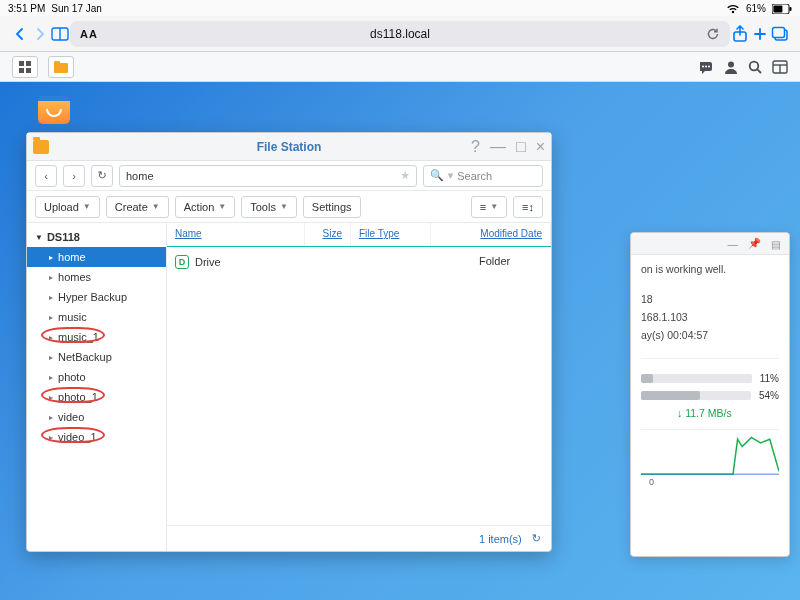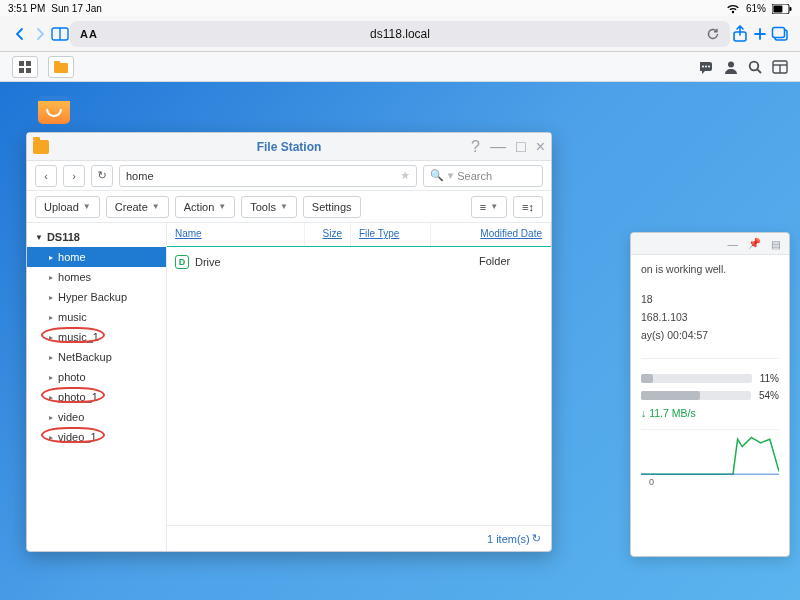--- a/index.html
+++ b/index.html
@@ -56,30 +56,30 @@
   .tree-item.active .tri{color:#fff;}
   .annot { position:absolute; border:2px solid #e0413a; border-radius:50%/60%; width:64px; height:16px; left:14px; top:0px; pointer-events:none;}
 
   .listing { flex:1; display:flex; flex-direction:column; }
   .cols { height:24px; border-bottom:1px solid #14b8a6; display:flex; font-size:10px; color:#2a6fbf;text-decoration:underline; }
   .col { padding:5px 8px; border-right:1px solid #eef0f2;}
   .c-name{flex:1;} .c-size{width:46px;text-align:right;} .c-type{width:80px;} .c-date{width:120px;text-align:right;}
   .rows { flex:1; overflow:auto;}
   .row { display:flex; font-size:11px; color:#333; padding:4px 0;}
   .cell{padding:4px 8px;}
-  .footer { height:26px;border-top:1px solid #e7eaec;display:flex;align-items:center;justify-content:flex-end;padding:0 10px;gap:2px;font-size:11px;color:#2a6fbf;}
+  .footer { height:26px;border-top:1px solid #e7eaec;display:flex;align-items:center;justify-content:flex-end;padding:0 10px;gap:10px;font-size:11px;color:#2a6fbf;}
 
   
   .widget { position:absolute; right:10px; top:150px; width:160px; height:325px; background:#fff; border:1px solid #c7cdd3; border-radius:4px; box-shadow:0 4px 14px rgba(0,0,0,.15); font-size:10.5px; color:#444; overflow:hidden;}
   .widget-hdr{height:22px; background:#f3f5f7;border-bottom:1px solid #e3e6e9;display:flex;justify-content:flex-end;align-items:center;gap:10px;padding:0 8px;color:#8d949b;}
   .widget-body{padding:8px 10px 6px 10px; display:flex;flex-direction:column;gap:6px;}
   .bar{height:9px;background:#e5e7ea;border-radius:2px;position:relative;}
   .bar-fill{position:absolute;left:0;top:0;bottom:0;background:#b7bcc2;border-radius:2px;}
   .pct{font-size:10px;color:#333;}
-  .net{color:#16a64a;font-size:10.5px;}
+  .net{color:#16a64a;font-size:10.5px;margin-left:36px;}
   .chart{height:58px;border-top:1px solid #eef0f2;margin-top:4px;position:relative;}
   .chart svg{position:absolute;inset:0;}
   .chart .xaxis{position:absolute;bottom:0;left:0;right:0;font-size:9px;color:#666;padding-left:8px;}
 
   svg{display:block;}
 </style>
 </head>
 <body>
 
 <div class="status-bar">

